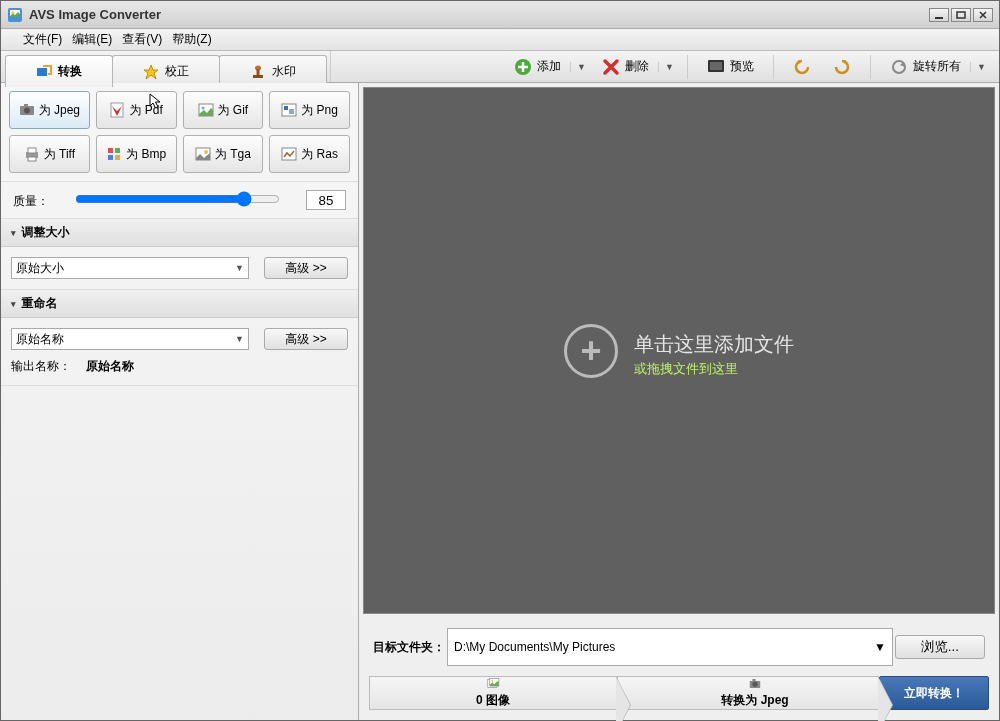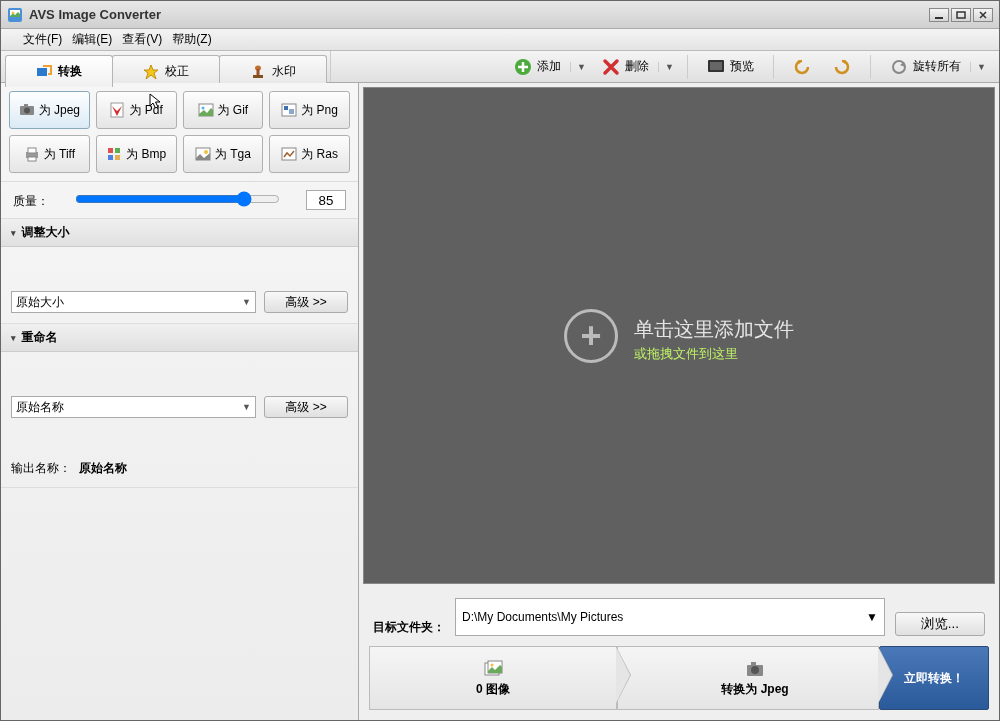--- a/index.html
+++ b/index.html
@@ -39,38 +39,38 @@
 
 .quality-row { padding: 8px 12px; display: flex; align-items: flex-end; gap: 26px; border-bottom: 1px solid #ddd; }
 .slider-wrap { flex: 1; }
 .slider { width: 100%; }
 .qval { width: 40px; border: 1px solid #aaa; text-align: center; height: 20px; background: #fff; }
 
 .section { border-bottom: 1px solid #ddd; }
 .section-header { height: 28px; background: linear-gradient(#f0f0f0,#e0e0e0); border-bottom: 1px solid #ccc; display: flex; align-items: center; padding: 0 10px; gap: 6px; cursor: pointer; font-weight: bold; }
 .section-header .tri { font-size: 9px; color: #444; }
 .section-body { padding: 10px; display: flex; flex-direction: column; gap: 8px; }
-.row { display: flex; align-items: center; gap: 8px; margin-top: 34px; }
+.row { display: flex; align-items: center; gap: 15px; }
 .combo { flex: 1; height: 22px; border: 1px solid #aaa; background: #fff; padding: 0 4px; display: flex; align-items: center; justify-content: space-between; cursor: pointer; }
 .combo .ca { font-size: 9px; color: #555; }
 .adv-btn { width: 84px; height: 22px; border: 1px solid #aaa; border-radius: 3px; background: linear-gradient(#f8f8f8,#e0e0e0); cursor: pointer; font-size: 12px; }
 
 .right { flex: 1; display: flex; flex-direction: column; }
 .preview { flex: 1; background: #606060; margin: 4px; border: 1px solid #888; display: flex; align-items: center; justify-content: center; color: #ddd; }
 .preview-inner { display: flex; align-items: flex-end; gap: 16px; }
 .plus-circle { width: 54px; height: 54px; border: 3px solid #bbb; border-radius: 50%; display: flex; align-items: center; justify-content: center; cursor: pointer; }
 .plus-circle::before { content: '+'; font-size: 36px; color: #bbb; font-weight: bold; line-height: 1; }
 .preview-text .pt1 { font-size: 20px; color: #e5e5e5; }
 .preview-text .pt2 { font-size: 13px; color: #bef264; margin-top: 2px; }
 
-.dest-row { padding: 10px 14px; display: flex; align-items: flex-end; gap: 10px; }
+.dest-row { padding: 10px 14px; display: flex; align-items: center; gap: 2px; }
 .dest-combo { flex: 1; height: 38px; border: 1px solid #aaa; background: #fff; display: flex; align-items: center; justify-content: space-between; padding: 4px 6px; cursor: pointer; }
 .browse-btn { width: 90px; height: 24px; border: 1px solid #aaa; border-radius: 3px; background: linear-gradient(#f8f8f8,#e0e0e0); cursor: pointer; }
 
-.steps { padding: 0 10px 10px 10px; display: flex; gap: 0; height: 74px; text-align: right; }
+.steps { padding: 0 10px 10px 10px; display: flex; gap: 0; height: 44px; text-align: right; }
 .step { flex: 1; border: 1px solid #bbb; background: linear-gradient(#f5f5f5,#e5e5e5); display: flex; flex-direction: column; align-items: center; justify-content: center; gap: 2px; position: relative; cursor: pointer; }
 .step .si { width: 20px; height: 20px; }
 .step-arrow { position: absolute; right: -14px; top: 0; width: 0; height: 0; border-top: 28px solid transparent; border-bottom: 28px solid transparent; border-left: 14px solid #e5e5e5; z-index: 2; }
 .step-arrow-border { position: absolute; right: -15px; top: -1px; width: 0; height: 0; border-top: 29px solid transparent; border-bottom: 29px solid transparent; border-left: 15px solid #bbb; z-index: 1; }
 .convert-btn { width: 110px; border: 1px solid #2a4a7a; background: linear-gradient(#4a78b8, #2a5a9a); color: #fff; font-weight: bold; display: flex; align-items: center; justify-content: center; cursor: pointer; border-radius: 2px; }
 
 .bold { font-weight: bold; }
 
 .cursor { position: absolute; left: 149px; top: 93px; width: 14px; height: 18px; pointer-events: none; z-index: 99; }
 </style>

